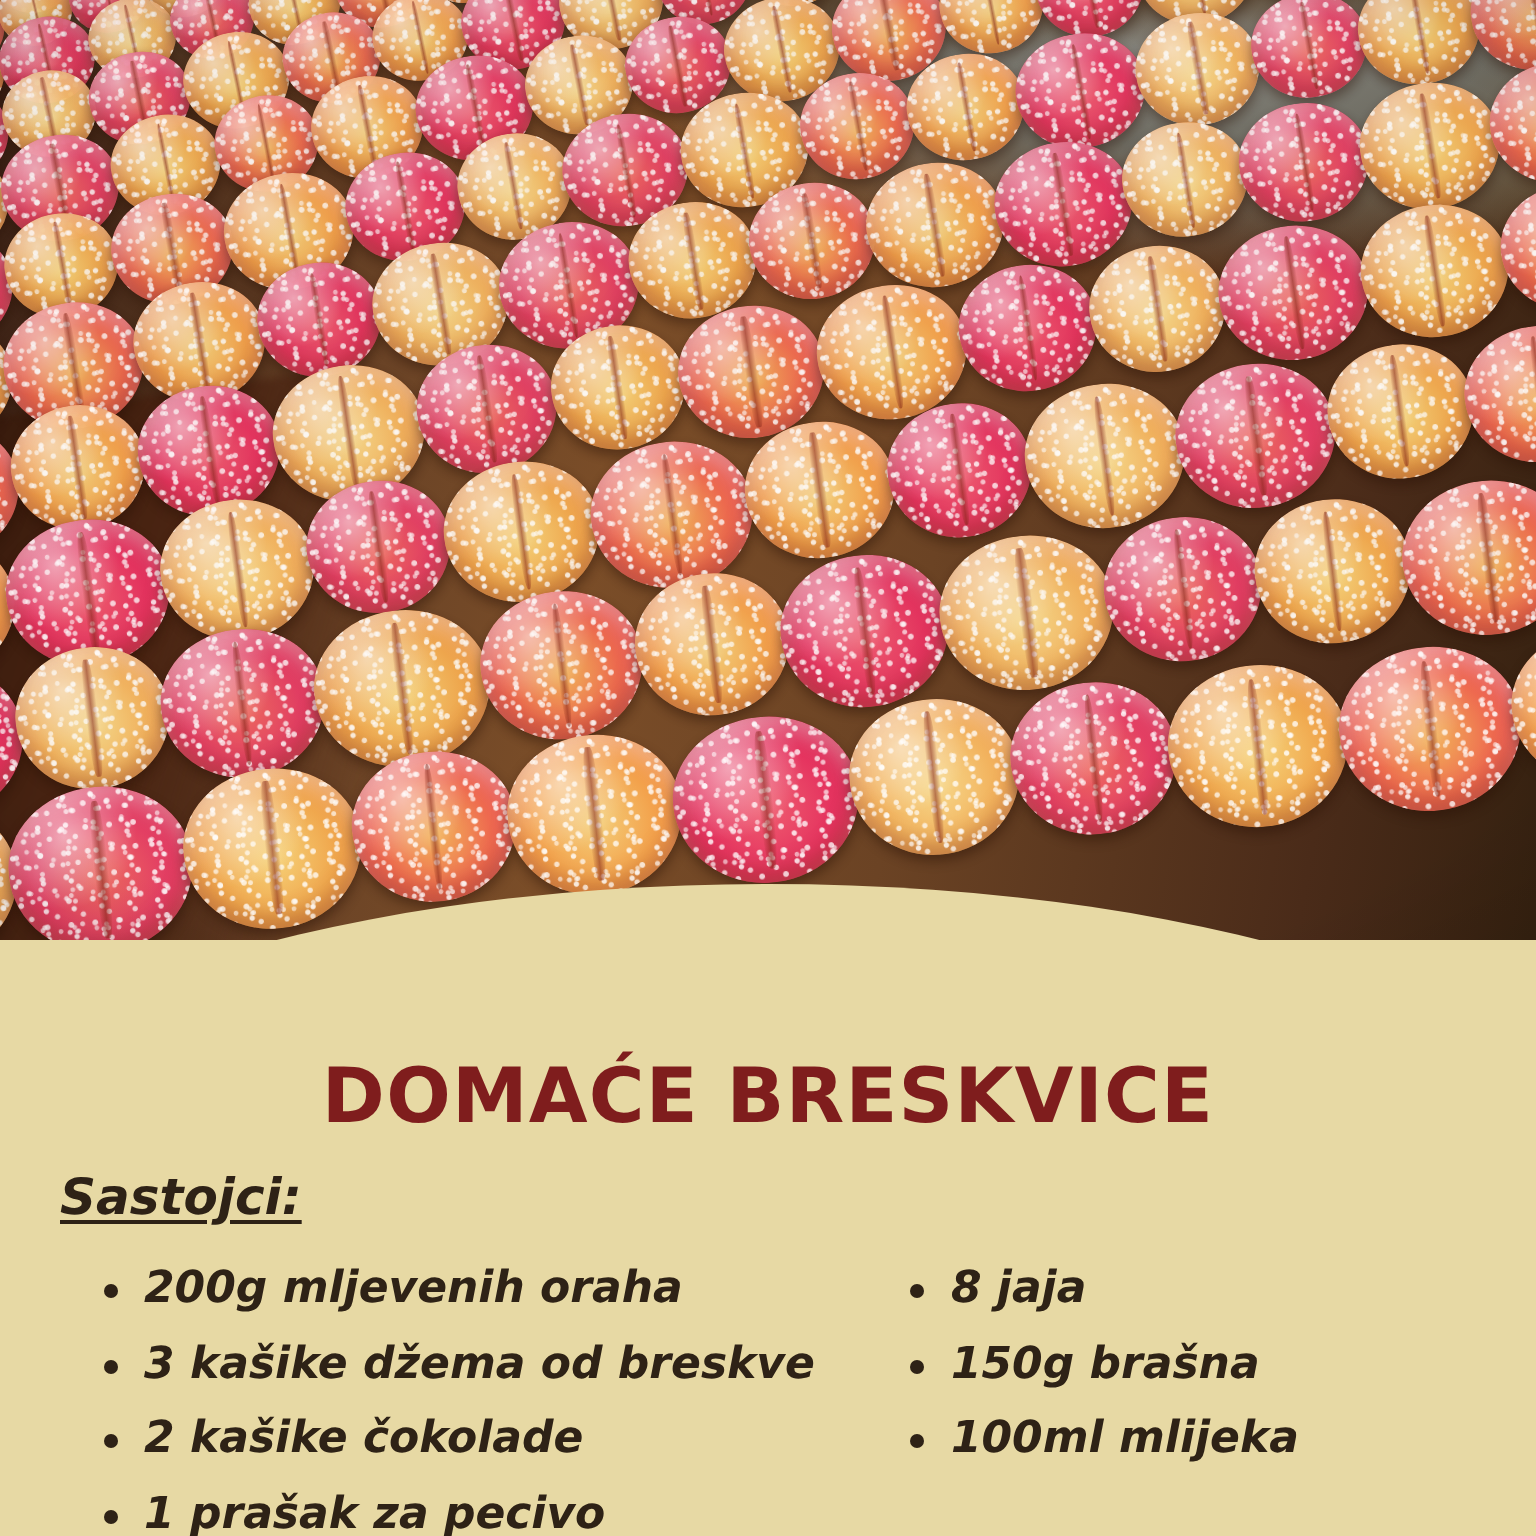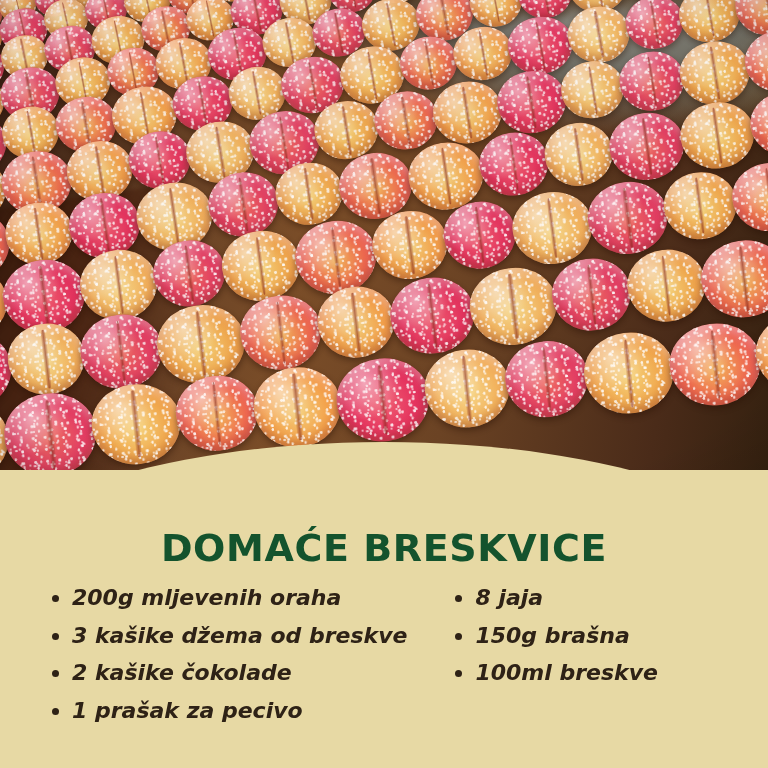--- a/index.html
+++ b/index.html
@@ -122,21 +122,21 @@
     height: 298px;
     background: #e7d9a4;
   }
   .title {
     margin: 0;
     padding-top: 56px;
     text-align: center;
     font-size: 38px;
     font-weight: 800;
     letter-spacing: .6px;
-    color: #14532d;
+    color: #7f1d1d;
     font-family: "DejaVu Sans", "Liberation Sans", sans-serif;
   }
   .subtitle {
     margin: 14px 0 4px 30px;
     font-size: 25px;
     font-weight: 800;
     font-style: italic;
     color: #2e2216;
     text-decoration: underline;
     text-underline-offset: 3px;
@@ -327,31 +327,32 @@
           <div class="cookie" style="width: 91.4505px; height: 81.9554px; margin-left: -6.40154px; background: radial-gradient(circle at 32% 28%, rgba(255, 255, 255, 0.55) 0%, rgba(255, 255, 255, 0) 42%), radial-gradient(at 50% 55%, rgb(242, 180, 90) 0%, rgb(238, 106, 79) 48%, rgb(226, 63, 98) 100%); opacity: 1;"></div>
           <div class="cookie" style="width: 83.1592px; height: 76.1515px; margin-left: -5.82115px; background: radial-gradient(circle at 32% 28%, rgba(255, 255, 255, 0.55) 0%, rgba(255, 255, 255, 0) 42%), radial-gradient(at 50% 55%, rgb(244, 207, 122) 0%, rgb(243, 162, 76) 48%, rgb(239, 122, 69) 100%); opacity: 1;"></div>
         </div>
       </div>
     <div class="vignette"></div>
     <div class="photo-mask"></div>
   </div>
 
   <div class="card">
     <h1 class="title">DOMAĆE BRESKVICE</h1>
+    <div class="subtitle">Sastojci:</div>
     <div class="cols">
       <div class="col left">
         <ul class="list" id="list-left">
             <li>200g mljevenih oraha</li>
             <li>3 kašike džema od breskve</li>
             <li>2 kašike čokolade</li>
             <li>1 prašak za pecivo</li>
           </ul>
       </div>
       <div class="col right">
         <ul class="list" id="list-right">
             <li>8 jaja</li>
             <li>150g brašna</li>
-            <li>100ml breskve</li>
+            <li>100ml mlijeka</li>
           </ul>
       </div>
     </div>
   </div>
 </div>
 
 </body></html>

